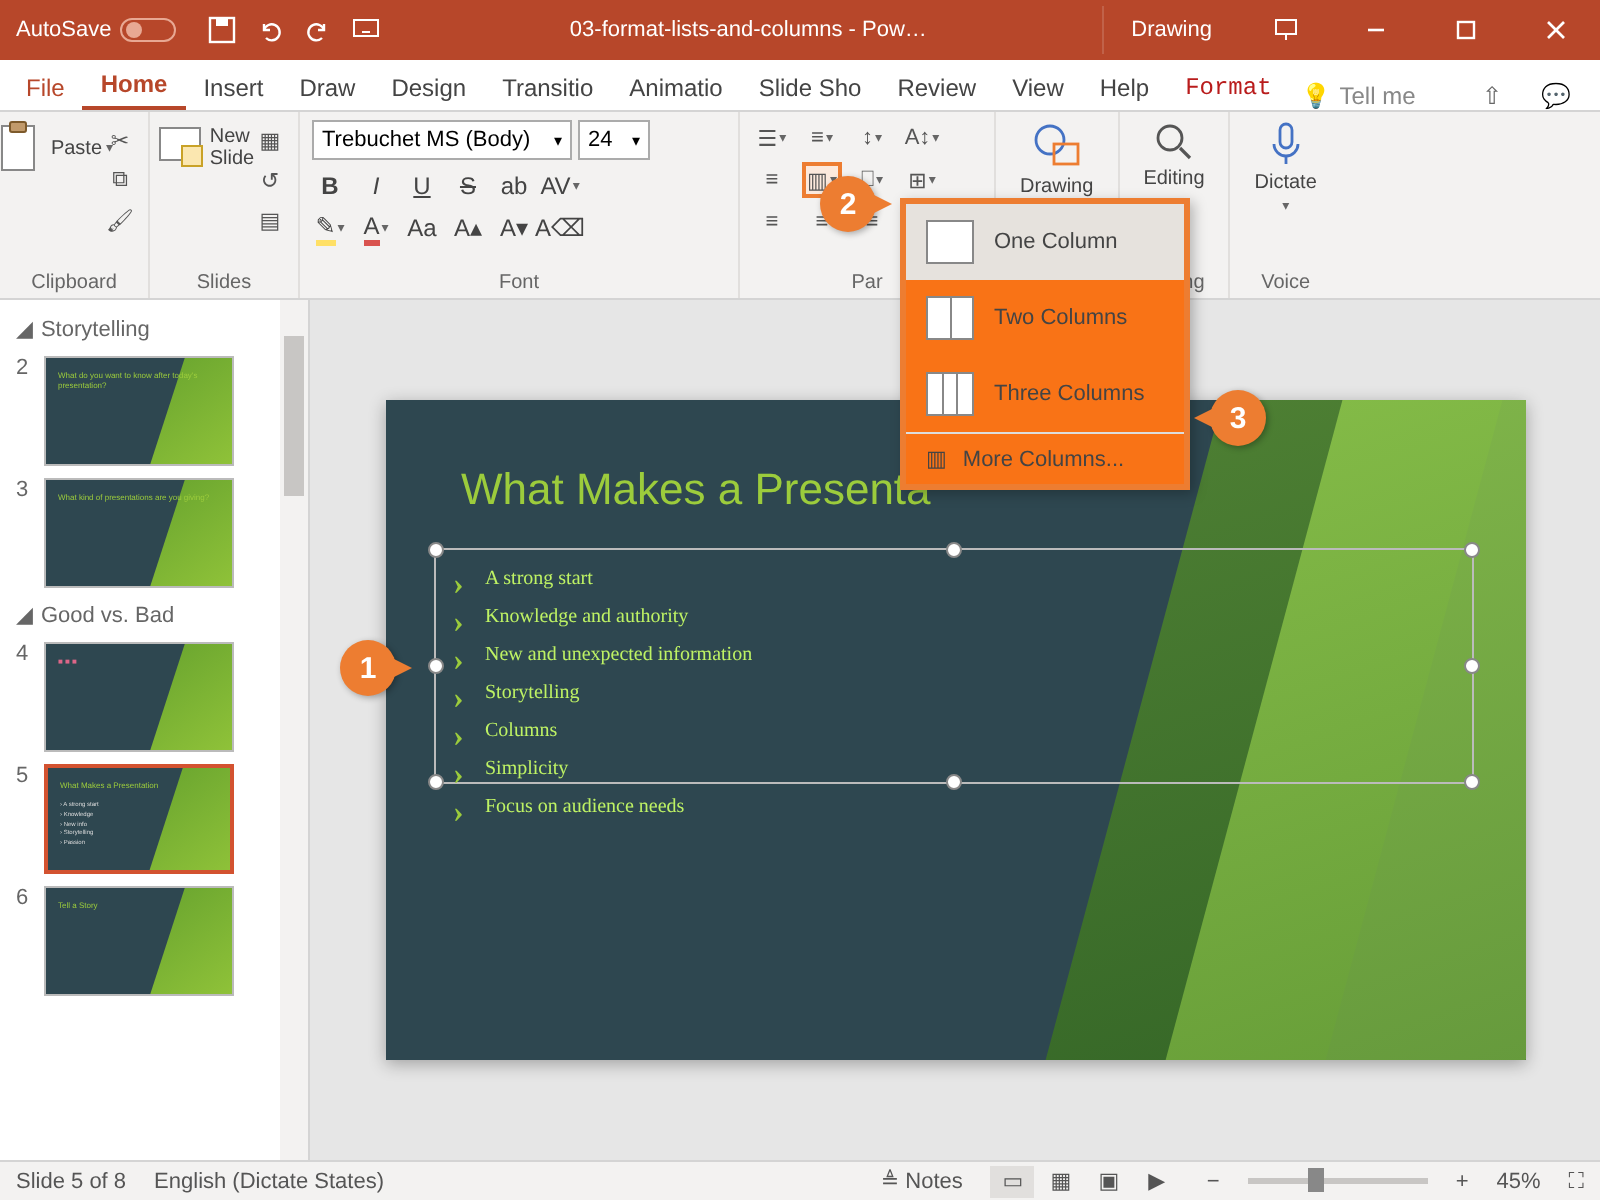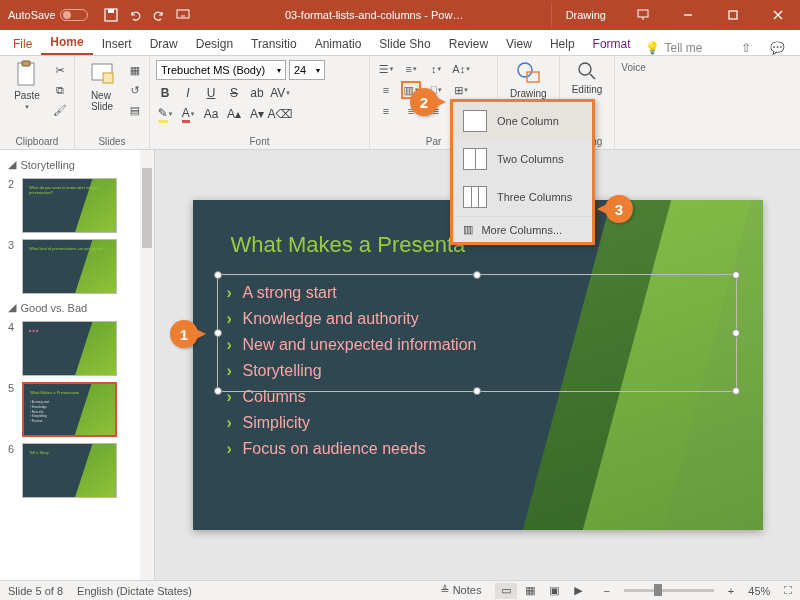--- a/index.html
+++ b/index.html
@@ -15,51 +15,51 @@
 .titlebar .doc-title { flex: 1; text-align: center; color: #fff; }
 .titlebar .context-tab { background: #b7472a; padding: 6px 14px; color: #fff; border-left: 1px solid rgba(255,255,255,0.15);}
 .titlebar .win-controls { display: flex; }
 .titlebar .win-btn { width: 45px; height: 30px; display: flex; align-items: center; justify-content: center; color: #fff; }
 
 
 .tabs { height: 26px; background: #fff; display: flex; align-items: flex-end; border-bottom: 1px solid #d4d4d4; font-size: 12px; }
 .tabs .tab { padding: 4px 9px; color: #444; cursor: pointer; }
 .tabs .tab.file { color: #b7472a; margin-left: 4px; }
 .tabs .tab.active { color: #b7472a; border-bottom: 2px solid #b7472a; font-weight: 600; }
-.tabs .tab.format { color: #701a75; }
+.tabs .tab.format { color: #b91c1c; font-family: Liberation Mono, monospace; }
 .tabs .tell { display: flex; align-items: center; gap: 4px; color: #888; margin-left: 6px; }
 .tabs .right-icons { margin-left: auto; display: flex; padding-right: 6px; }
 .tabs .right-icons div { width: 32px; text-align: center; color: #666; }
 
 
 .ribbon { height: 94px; background: #f3f2f1; border-bottom: 1px solid #d4d4d4; display: flex; }
 .group { border-right: 1px solid #e1dfdd; display: flex; flex-direction: column; justify-content: space-between; padding: 4px 6px 2px 6px; }
 .group-label { text-align: center; font-size: 10px; color: #666; padding-top: 2px; }
 .group-body { flex: 1; display: flex; align-items: flex-start; gap: 4px; }
-.big-btn { display: flex; flex-direction: column; align-items: center; justify-content: center; width: 42px; font-size: 10px; color: #444; gap: 2px; }
+.big-btn { display: flex; flex-direction: row; align-items: center; justify-content: center; width: 42px; font-size: 10px; color: #444; gap: 2px; }
 .big-btn .bi { width: 28px; height: 28px; display: flex; align-items: center; justify-content: center; }
 .stacked { display: flex; flex-direction: column; gap: 4px; justify-content: center; height: 60px; }
 .mini { width: 16px; height: 16px; display: flex; align-items: center; justify-content: center; font-size: 11px; color: #555; }
 
 .font-group .row1 { display: flex; align-items: center; gap: 3px; margin-bottom: 4px; }
 .font-combo { width: 130px; height: 20px; border: 1px solid #ababab; background: #fff; font-size: 11px; padding: 1px 4px; display:flex; align-items:center; justify-content: space-between;}
 .size-combo { width: 36px; height: 20px; border: 1px solid #ababab; background: #fff; font-size: 11px; padding: 1px 4px; display:flex; align-items:center; justify-content: space-between;}
 .font-group .row2, .font-group .row3 { display: flex; gap: 5px; align-items: center; margin-bottom: 3px; }
 .fmt-btn { width: 18px; height: 18px; display: flex; align-items: center; justify-content: center; font-size: 12px; color: #444; }
 
 .para-group .prow { display: flex; gap: 5px; align-items: center; margin-bottom: 3px; }
 .para-btn { width: 20px; height: 18px; display: flex; align-items: center; justify-content: center; color: #555; font-size: 11px; position: relative;}
 .dd::after { content: '▾'; font-size: 7px; margin-left: 1px; color: #666; }
 
 .columns-highlight { border: 2px solid #ed7d31; background: #fce9dc; }
 
 .generic-btn { display:flex; flex-direction:column; align-items:center; justify-content:center; font-size:10px; color:#444; gap:2px; padding: 0 6px;}
 
 
-.columns-menu { position: absolute; left: 450px; top: 99px; width: 145px; background: #e5e5e5; border: 3px solid #ed7d31; box-shadow: 2px 2px 6px rgba(0,0,0,0.25); z-index: 100; }
+.columns-menu { position: absolute; left: 450px; top: 99px; width: 145px; background: #f97316; border: 3px solid #ed7d31; box-shadow: 2px 2px 6px rgba(0,0,0,0.25); z-index: 100; }
 .columns-menu .citem { display: flex; align-items: center; gap: 10px; padding: 8px 10px; font-size: 11px; color: #444; }
 .columns-menu .citem.hover { background: #e6e2dd; }
 .columns-menu .cicon { width: 24px; height: 22px; border: 1px solid #888; background: #fff; display:flex; }
 .columns-menu .cicon span { flex:1; border-right:1px solid #888; }
 .columns-menu .cicon span:last-child { border-right:none; }
 .columns-menu .sep { border-top: 1px solid #ddd; }
 .columns-menu .more { padding: 6px 10px; font-size: 11px; color: #444; display:flex; align-items:center; gap:8px;}
 
 
 .body-area { display: flex; height: 430px; }
@@ -75,21 +75,21 @@
 .thumb .txt { position:absolute; left:6px; top:6px; font-size:4px; color:#9ccc3c; line-height:1.3; }
 .thumb .body-txt { position:absolute; left:6px; top:16px; font-size:3px; color:#ddd; line-height:1.6; }
 
 .slide-area { flex: 1; background: #e6e6e6; position: relative; display: flex; align-items: center; justify-content: center; }
 .slide { width: 570px; height: 330px; background: #2e4750; position: relative; box-shadow: 0 2px 8px rgba(0,0,0,0.3); overflow:hidden;}
 .slide .deco { position:absolute; right:-60px; top:-30px; width:260px; height:420px; }
 .slide .deco .p1 { position:absolute; width:180px; height:420px; background:linear-gradient(160deg,#8bc34a 0%,#689f38 100%); transform:skewX(-15deg); left:60px; opacity:0.9;}
 .slide .deco .p2 { position:absolute; width:140px; height:420px; background:linear-gradient(160deg,#558b2f 0%,#33691e 100%); transform:skewX(-15deg); left:0; opacity:0.85;}
 .slide .title { position: absolute; left: 38px; top: 32px; color: #9ccc3c; font-size: 22px; font-family: "Trebuchet MS", sans-serif; }
 .slide .content { position: absolute; left: 30px; top: 80px; width: 510px; }
-.slide .bullet { color: #fca5a5; font-size: 16px; padding: 4px 0 4px 20px; position: relative; font-family: Liberation Sans, sans-serif;}
+.slide .bullet { color: #bef264; font-size: 10px; padding: 4px 0 4px 20px; position: relative; font-family: Liberation Serif, serif;}
 .slide .bullet::before { content: '›'; position: absolute; left: 4px; color: #9ccc3c; font-size: 16px; font-weight:bold;}
 .selection-box { position:absolute; border: 1px solid #bbb; }
 .sel-handle { position:absolute; width:8px; height:8px; background:#fff; border:1px solid #888; border-radius:50%; margin:-4px;}
 
 
 .callout { position: absolute; width: 28px; height: 28px; background: #ed7d31; border-radius: 50%; color: #fff; font-weight: bold; font-size: 15px; display: flex; align-items: center; justify-content: center; z-index: 200; box-shadow: 1px 1px 3px rgba(0,0,0,0.3);}
 .callout::after { content:''; position:absolute; width:0; height:0; }
 .callout.c1 { left: 170px; top: 320px; }
 .callout.c1::after { right:-8px; top:9px; border-left:10px solid #ed7d31; border-top:5px solid transparent; border-bottom:5px solid transparent;}
 .callout.c2 { left: 410px; top: 88px; }
@@ -329,20 +329,33 @@
             </svg>
           </div>
         <span>Editing</span>
         <span style="font-size:7px;color:#666">▾</span>
       </div>
     </div>
     <div class="group-label">Editing</div>
   </div>
 
   <div class="group" style="border-right:none">
+    <div class="group-body">
+      <div class="generic-btn">
+        <div>
+            <svg width="22" height="24">
+              <rect x="8" y="2" width="6" height="12" rx="3" fill="none" stroke="#4472c4" stroke-width="1.4"></rect>
+              <path d="M5 12 A6 6 0 0 0 17 12" fill="none" stroke="#4472c4" stroke-width="1.4"></path>
+              <line x1="11" y1="18" x2="11" y2="22" stroke="#4472c4" stroke-width="1.4"></line>
+            </svg>
+          </div>
+        <span>Dictate</span>
+        <span style="font-size:7px;color:#666">▾</span>
+      </div>
+    </div>
     <div class="group-label">Voice</div>
   </div>
 </div>
 
 <div class="columns-menu">
   <div class="citem hover">
     <div class="cicon">
         <span></span>
       </div>
     <span>One Column</span>

